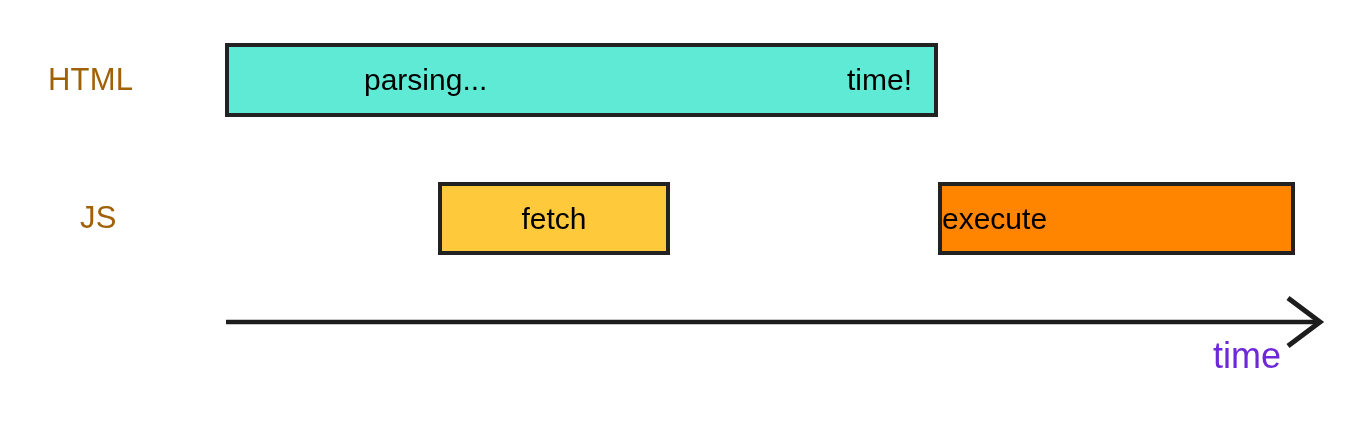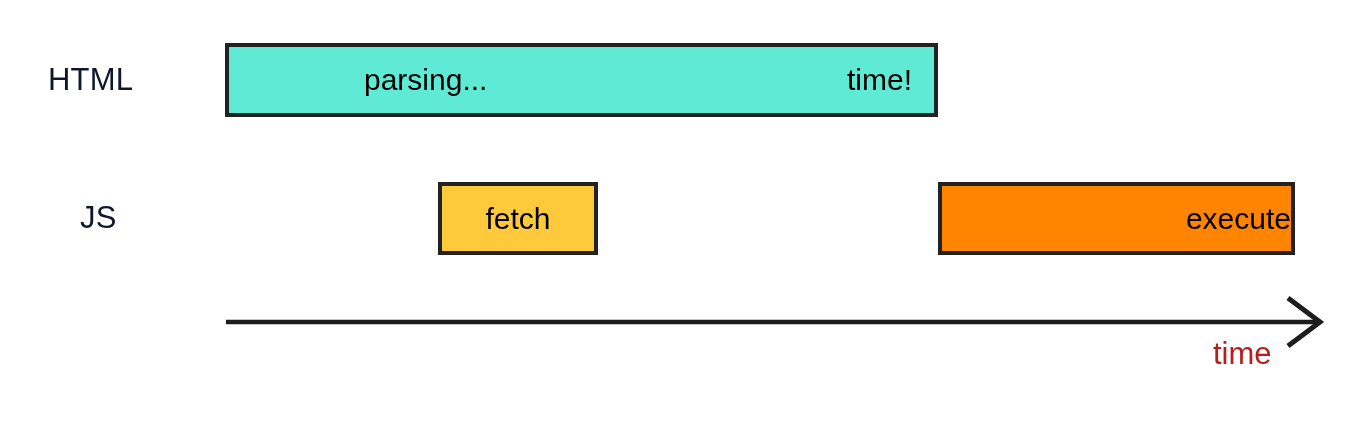--- a/index.html
+++ b/index.html
@@ -17,21 +17,21 @@
     background: #ffffff;
     overflow: hidden;
   }
 
   
   .row-label {
     position: absolute;
     font-family: "Liberation Sans", sans-serif;
     font-size: 31px;
     font-weight: 400;
-    color: #0f172a;
+    color: #a16207;
     letter-spacing: 0.2px;
     white-space: nowrap;
     line-height: 1;
   }
   #label-html { left: 48px; top: 64px; }
   #label-js   { left: 48px; top: 202px; margin-left: 32px; }
 
   
   .bar {
     position: absolute;
@@ -55,51 +55,51 @@
     width: 713px;
     height: 74px;
     background: #5eead4;
     justify-content: space-between;
     padding: 0 22px 0 135px;
   }
 
   #bar-fetch {
     left: 438px;
     top: 182px;
-    width: 160px;
+    width: 232px;
     height: 73px;
     background: #FFC93C;
     justify-content: center;
   }
 
   #bar-execute {
     left: 938px;
     top: 182px;
     width: 357px;
     height: 73px;
     background: #FF8400;
-    justify-content: flex-end;
+    justify-content: flex-start;
   }
 
   
   #time-axis {
     position: absolute;
     left: 220px;
     top: 292px;
     width: 1120px;
     height: 62px;
   }
   #time-label {
     position: absolute;
     left: 1213px;
     top: 338px;
     font-family: "Liberation Sans", sans-serif;
-    font-size: 31px;
+    font-size: 36px;
     font-weight: 400;
-    color: #b91c1c;
+    color: #6d28d9;
     line-height: 1;
     white-space: nowrap;
   }
 </style>
 </head>
 <body>
 
 <div id="canvas">
 
   <div id="label-html" class="row-label">HTML</div>

